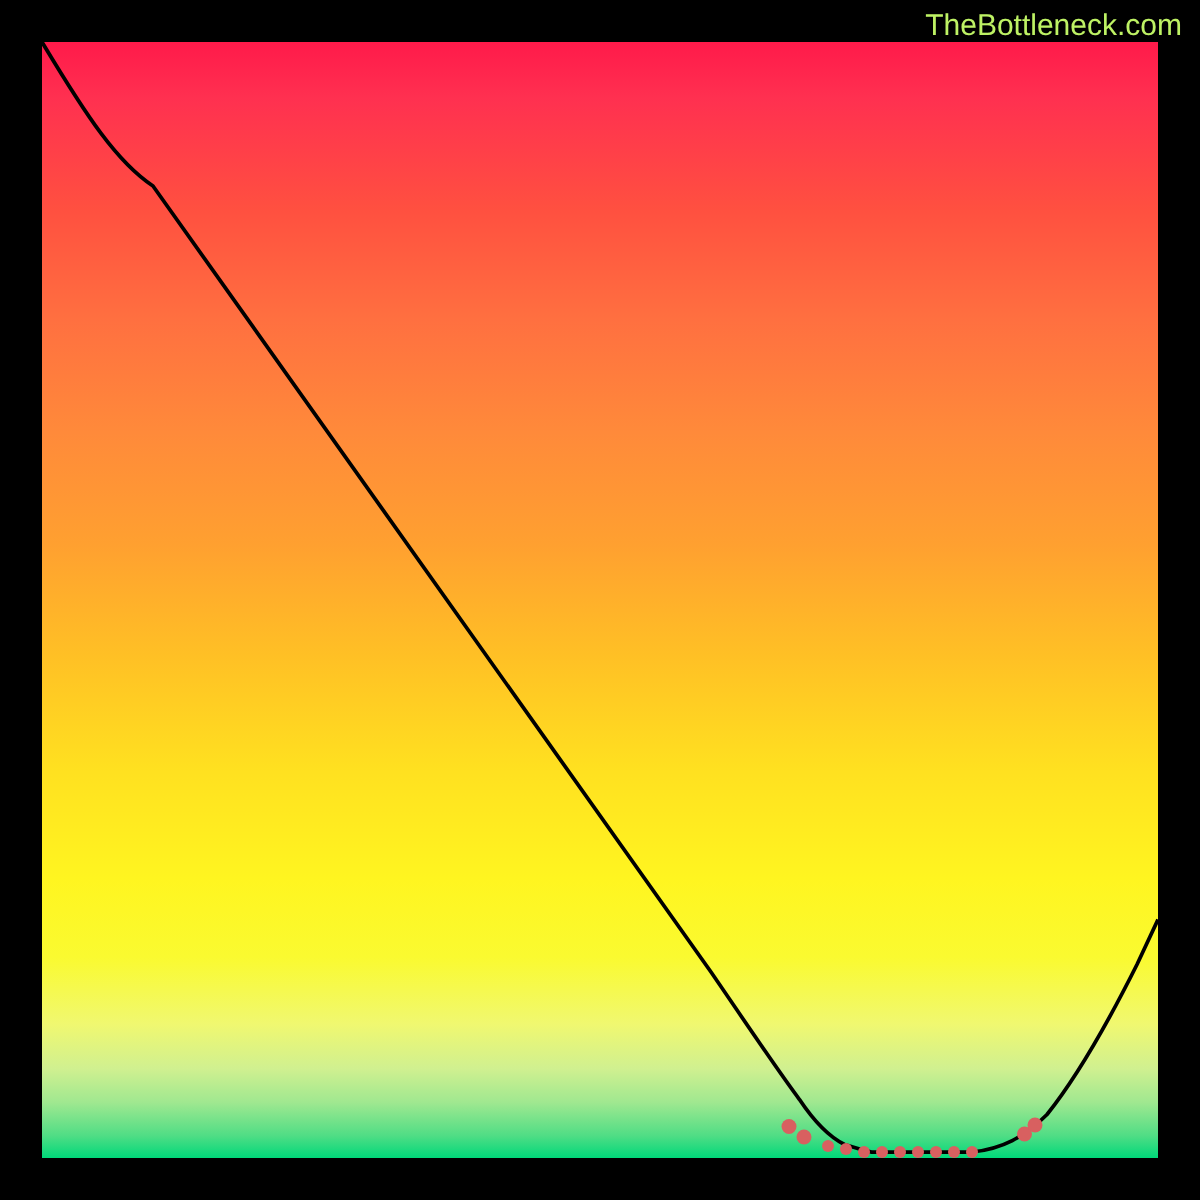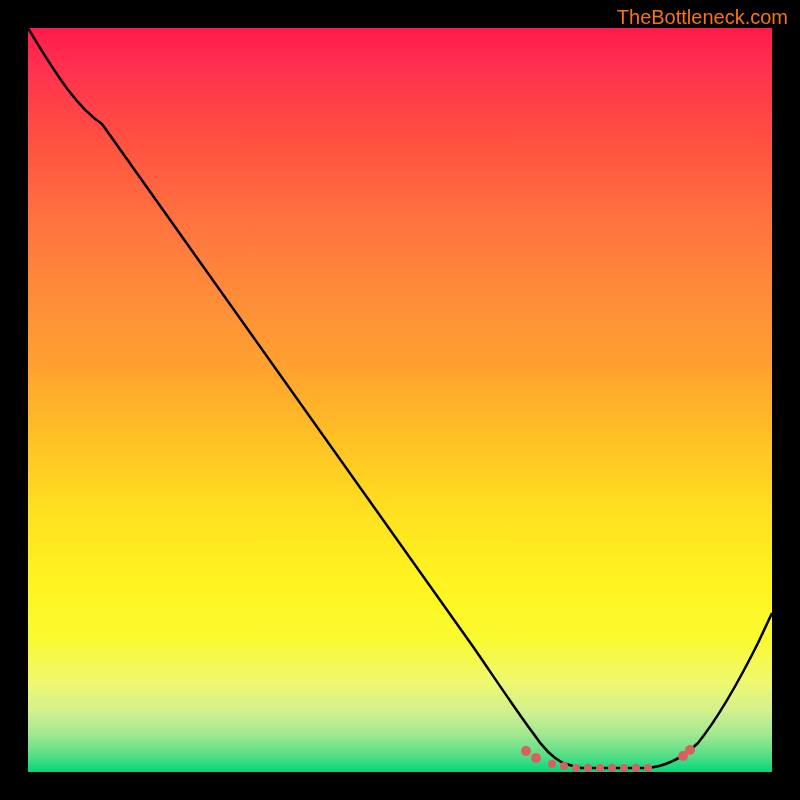--- a/index.html
+++ b/index.html
@@ -11,21 +11,21 @@
       width: 800px;
       height: 800px;
       background: #000;
       position: relative;
       font-family: Arial, sans-serif;
     }
     .watermark {
       position: absolute;
       top: 6px;
       right: 12px;
-      color: #f97316;
+      color: #bef264;
       font-size: 20px;
       font-weight: normal;
       z-index: 10;
       margin-left: 41px;
     }
     .plot-area {
       position: absolute;
       left: 28px;
       top: 28px;
       width: 744px;

